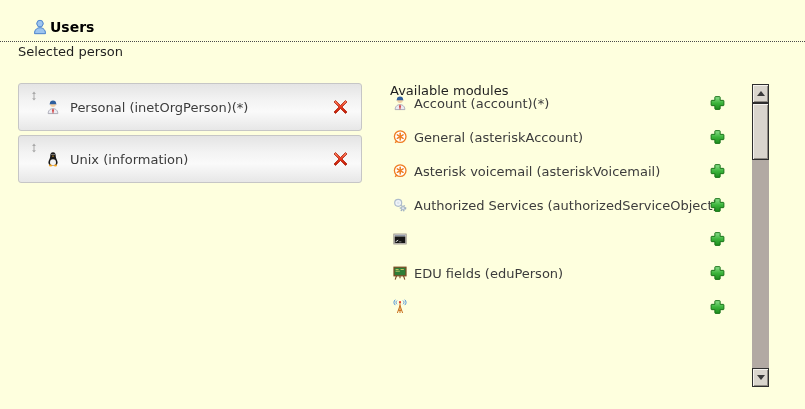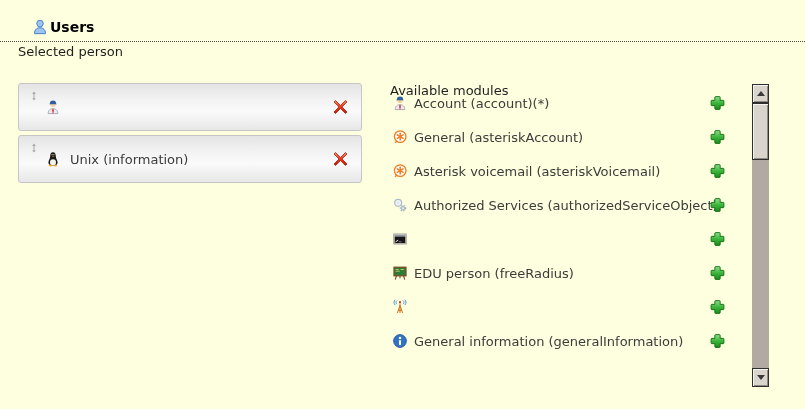--- a/index.html
+++ b/index.html
@@ -150,20 +150,21 @@
 
   <div class="sel-list">
 
       <div class="sel-item">
         <svg class="handle-svg">
           <use href="#move-icon"></use>
         </svg>
         <svg class="mod-icon">
           <use href="#person-icon"></use>
         </svg>
+        <span class="mod-label">Personal (inetOrgPerson)(*)</span>
         <button class="iconbtn del-btn">
           <svg class="icon17">
             <use href="#del-icon"></use>
           </svg>
         </button>
       </div>
 
       <div class="sel-item">
         <svg class="handle-svg">
           <use href="#move-icon"></use>
@@ -240,50 +241,39 @@
           <svg class="icon17">
             <use href="#add-icon"></use>
           </svg>
         </button>
       </div>
 
       <div class="avail-item">
         <svg class="mod-icon">
           <use href="#chalkboard-icon"></use>
         </svg>
-        <span class="mod-label">EDU person (freeRadius)</span>
+        <span class="mod-label">EDU fields (eduPerson)</span>
         <button class="iconbtn add-btn">
           <svg class="icon17">
             <use href="#add-icon"></use>
           </svg>
         </button>
       </div>
 
       <div class="avail-item">
         <svg class="mod-icon">
           <use href="#antenna-icon"></use>
         </svg>
         <button class="iconbtn add-btn">
           <svg class="icon17">
             <use href="#add-icon"></use>
           </svg>
         </button>
       </div>
 
-      <div class="avail-item">
-        <svg class="mod-icon">
-          <use href="#info-icon"></use>
-        </svg>
-        <span class="mod-label">General information (generalInformation)</span>
-        <button class="iconbtn add-btn">
-          <svg class="icon17">
-            <use href="#add-icon"></use>
-          </svg>
-        </button>
-      </div>
     </div>
 
   <div class="scrollbar">
     <div class="sb-track"></div>
     <div class="sb-btn sb-up">
         <div class="tri-up"></div>
       </div>
     <div class="sb-thumb"></div>
     <div class="sb-btn sb-down">
         <div class="tri-down"></div>

